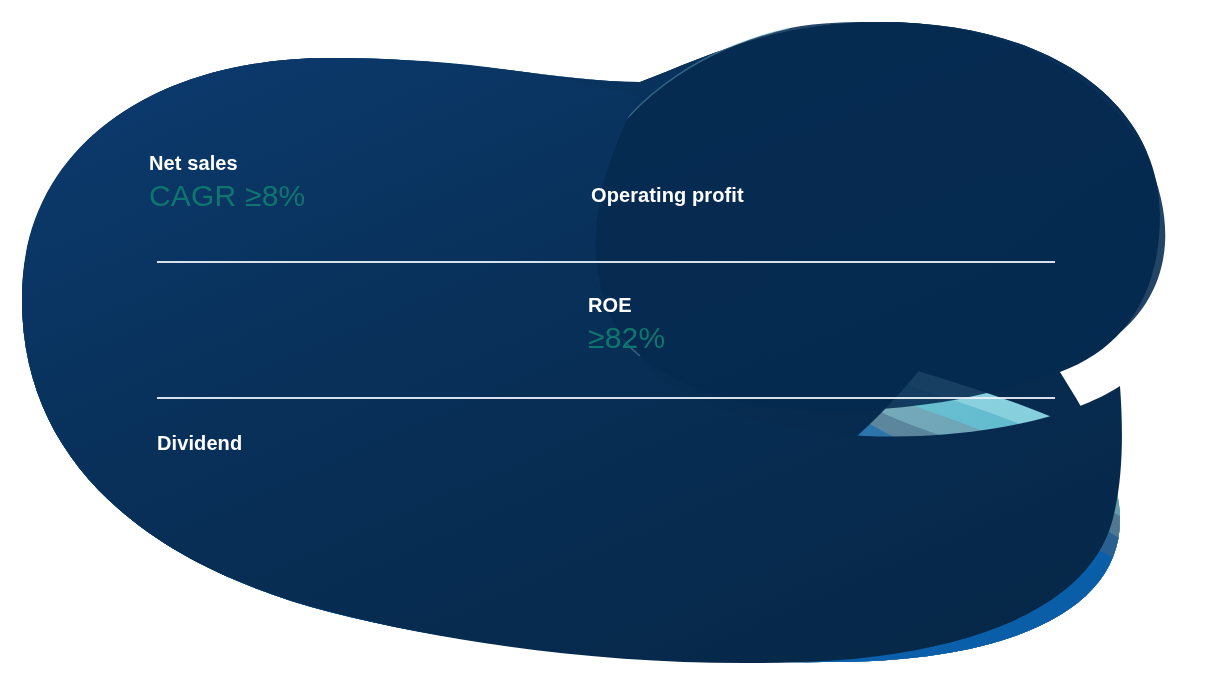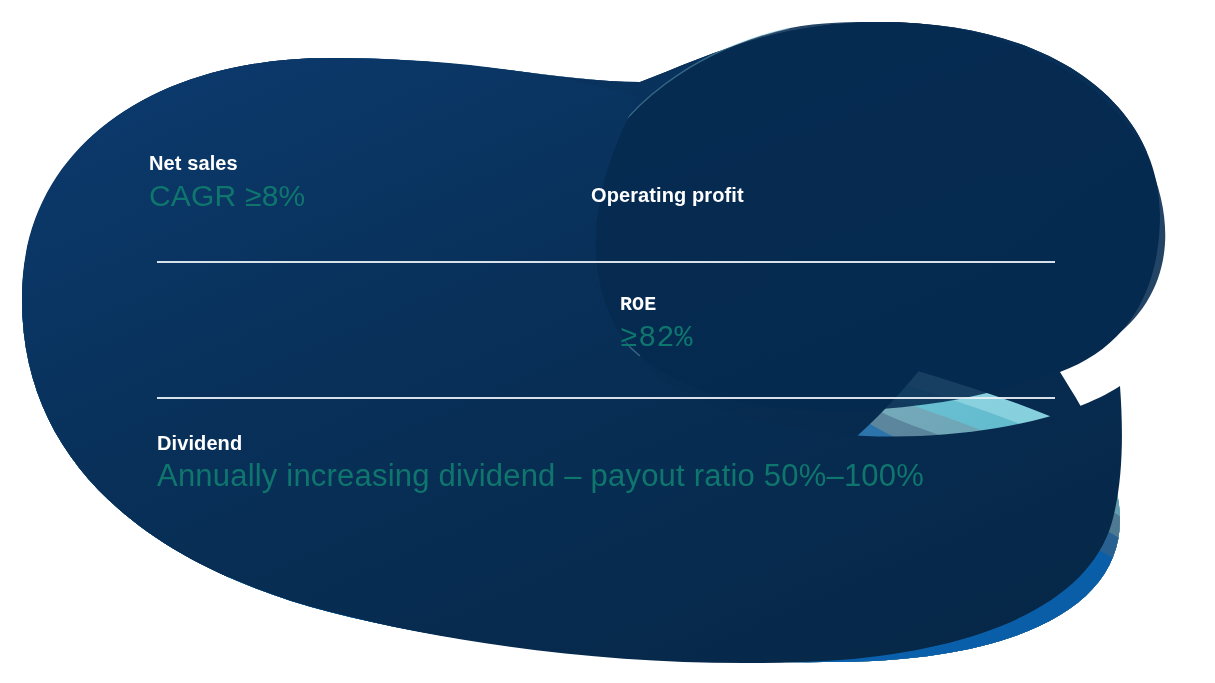--- a/index.html
+++ b/index.html
@@ -214,26 +214,25 @@
       <div class="m-value">CAGR ≥8%</div>
     </div>
 
     <div class="metric wide" style="left:591px; top:150px;margin-top:32px;">
       <div class="m-label">Operating profit</div>
     </div>
 
     <div class="divider" style="left:157px; top:261px; width:898px;"></div>
 
 
-    <div class="metric" style="left:620px; top:292px;font-family:Liberation Mono, monospace;">
+    <div class="metric" style="left:588px; top:292px;">
       <div class="m-label">ROE</div>
       <div class="m-value">≥82%</div>
     </div>
 
     <div class="divider" style="left:157px; top:397px; width:898px;"></div>
 
     <div class="metric wide" style="left:157px; top:430px;">
       <div class="m-label">Dividend</div>
-      <div class="m-value">Annually increasing dividend – payout ratio 50%–100%</div>
     </div>
 
   </div>
 </div>
 
 </body></html>

